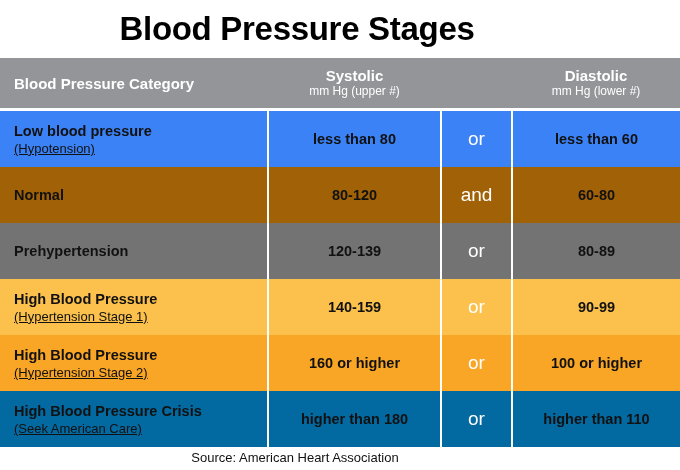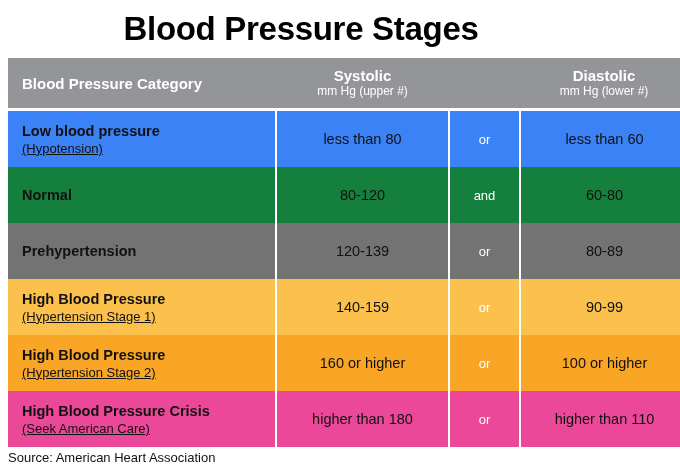--- a/index.html
+++ b/index.html
@@ -14,21 +14,20 @@
     font-family: "Liberation Sans", sans-serif;
     color: #111111;
   }
 
   .page {
     width: 594px;
     height: 470px;
     position: relative;
     background: #ffffff;
     box-sizing: border-box;
-    padding-left: 8px;
   }
 
   
   .title {
     height: 58px;
     line-height: 58px;
     text-align: center;
     font-size: 33px;
     font-weight: bold;
     letter-spacing: -0.3px;
@@ -107,35 +106,35 @@
     display: block;
     font-size: 13px;
     font-weight: normal;
     line-height: 17px;
     color: #111111;
     text-decoration: underline;
   }
   .cell-val {
     text-align: center;
     font-size: 14.5px;
-    font-weight: normal;
+    font-weight: bold;
     color: #111111;
   }
   .cell-conn {
     text-align: center;
-    font-size: 13px;
+    font-size: 19px;
     font-weight: normal;
     color: #ffffff;
     border-left: 2px solid #ffffff;
     border-right: 2px solid #ffffff;
   }
 
   
   .source {
-    text-align: left;
+    text-align: center;
     font-size: 13px;
     color: #111111;
     padding: 3px 4px 0 0;
     line-height: 16px;
   }
 </style>
 </head>
 <body>
 
 <div class="page">
@@ -169,21 +168,21 @@
     <tbody id="tbody">
         <tr class="data-row" style="background: #3b82f6;">
           <td class="cell-cat">
             <span class="cat-main">Low blood pressure</span>
             <span class="cat-sub">(Hypotension)</span>
           </td>
           <td class="cell-val">less than 80</td>
           <td class="cell-conn">or</td>
           <td class="cell-val">less than 60</td>
         </tr>
-        <tr class="data-row" style="background: #15803d;">
+        <tr class="data-row" style="background: #a16207;">
           <td class="cell-cat">
             <span class="cat-main">Normal</span>
           </td>
           <td class="cell-val">80-120</td>
           <td class="cell-conn">and</td>
           <td class="cell-val">60-80</td>
         </tr>
         <tr class="data-row" style="background: #737373;">
           <td class="cell-cat">
             <span class="cat-main">Prehypertension</span>
@@ -203,21 +202,21 @@
         </tr>
         <tr class="data-row" style="background: rgb(249, 165, 38);">
           <td class="cell-cat">
             <span class="cat-main">High Blood Pressure</span>
             <span class="cat-sub">(Hypertension Stage 2)</span>
           </td>
           <td class="cell-val">160 or higher</td>
           <td class="cell-conn">or</td>
           <td class="cell-val">100 or higher</td>
         </tr>
-        <tr class="data-row" style="background: #ec4899;">
+        <tr class="data-row" style="background: #0369a1;">
           <td class="cell-cat">
             <span class="cat-main">High Blood Pressure Crisis</span>
             <span class="cat-sub">(Seek American Care)</span>
           </td>
           <td class="cell-val">higher than 180</td>
           <td class="cell-conn">or</td>
           <td class="cell-val">higher than 110</td>
         </tr>
       </tbody>
   </table>

